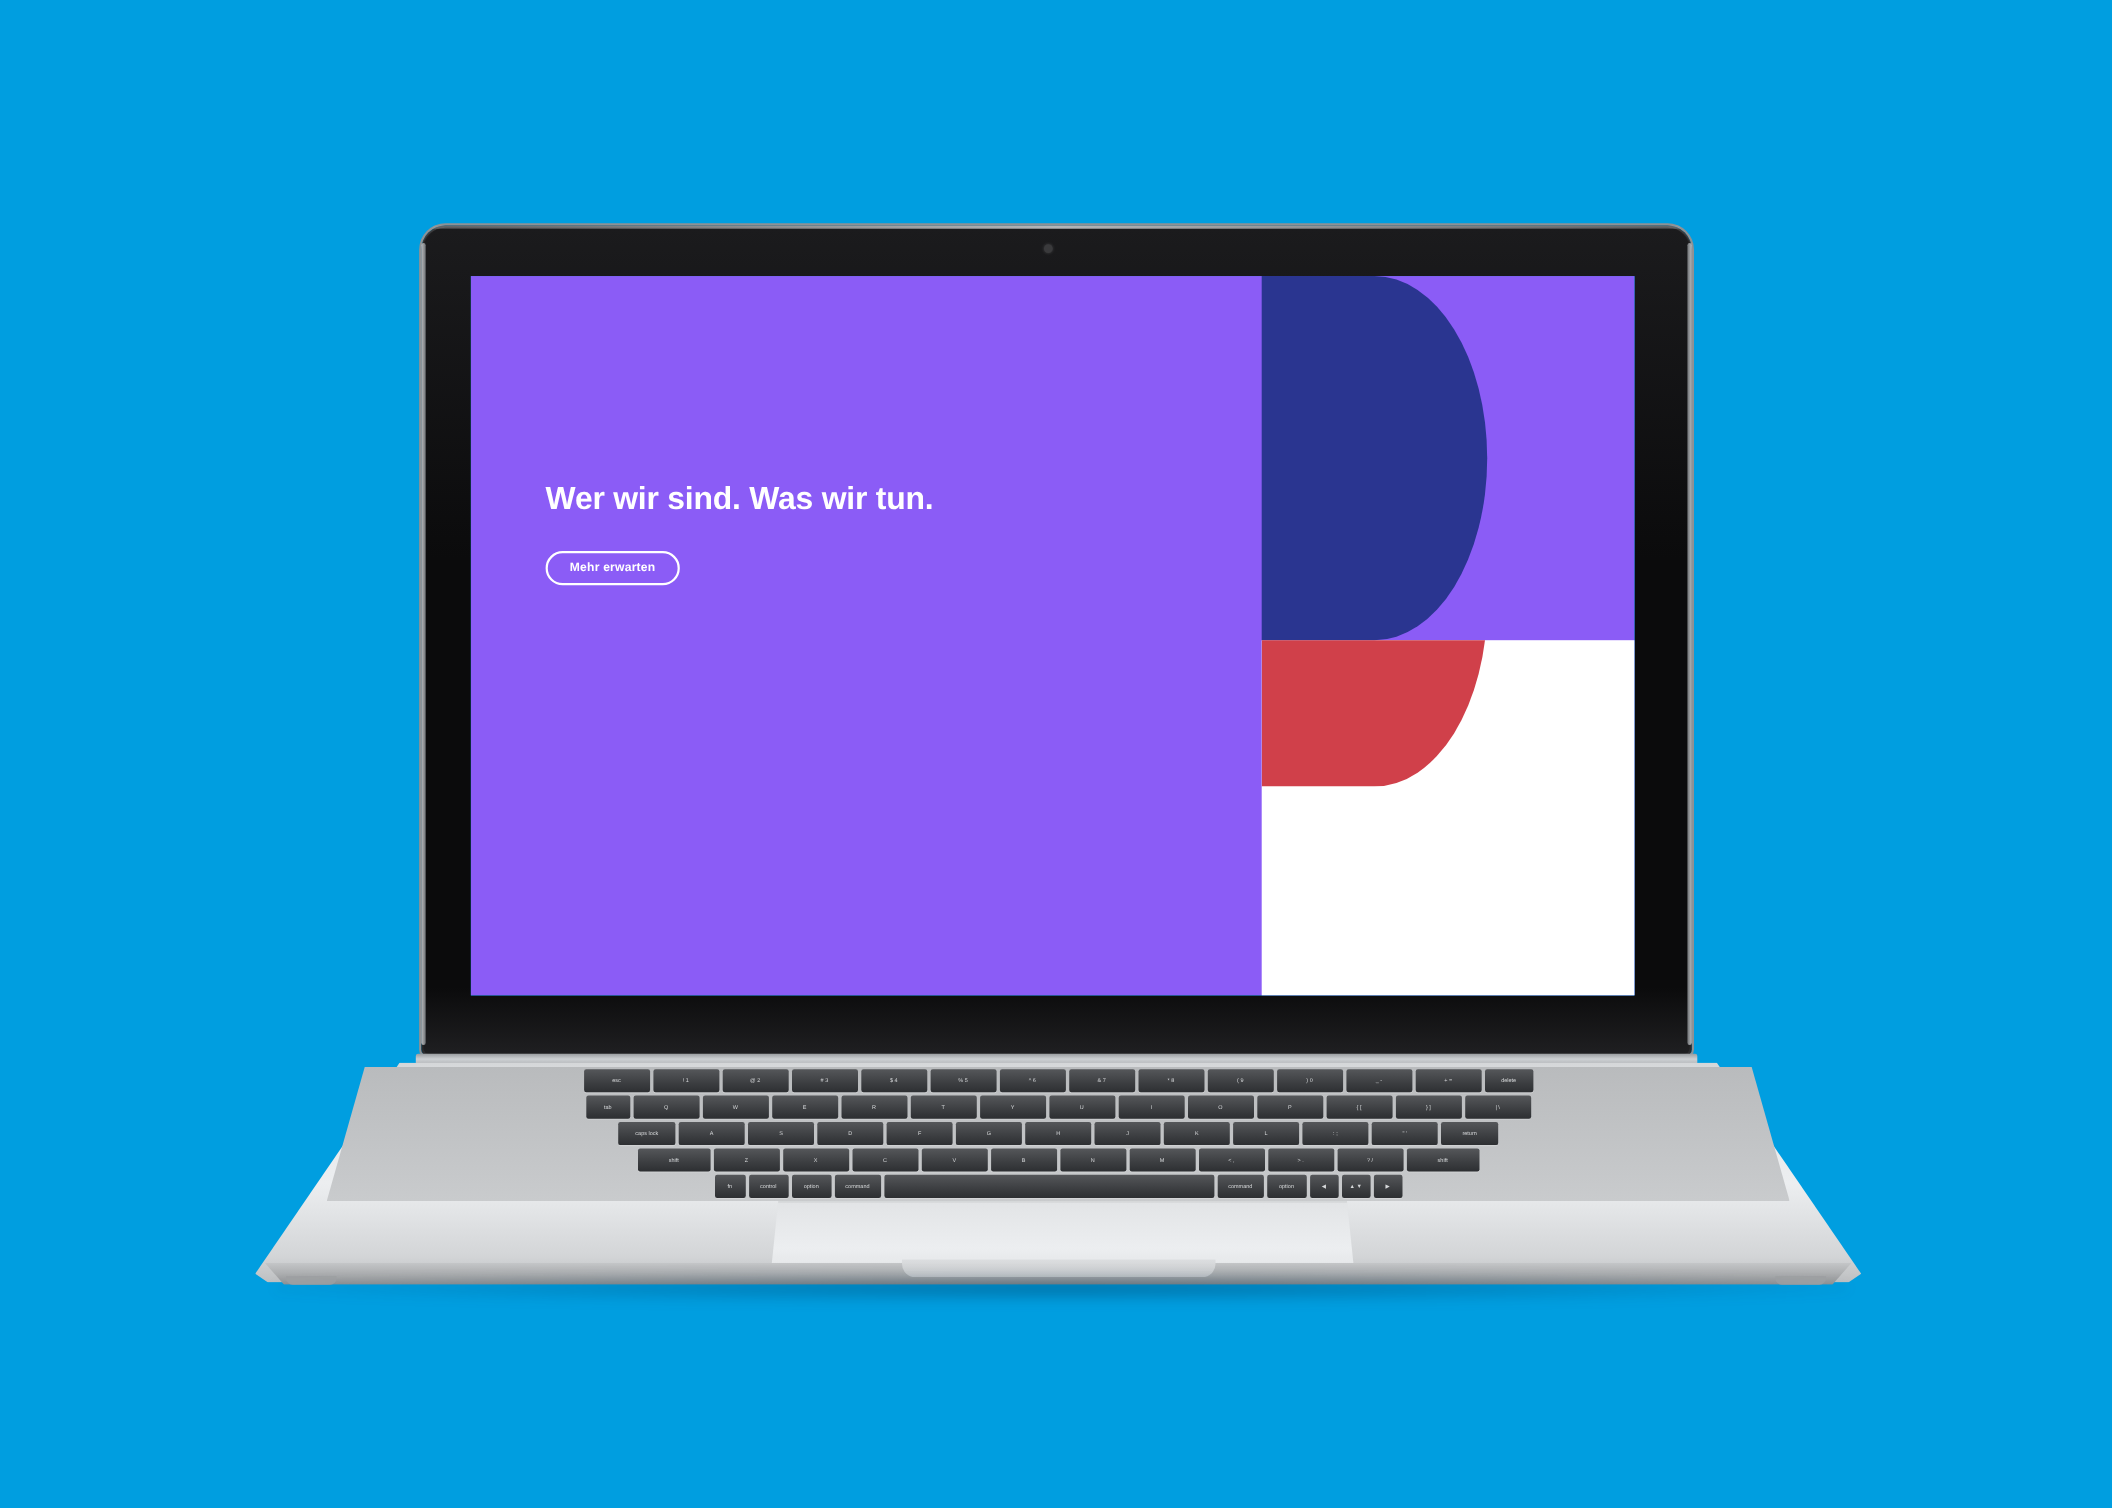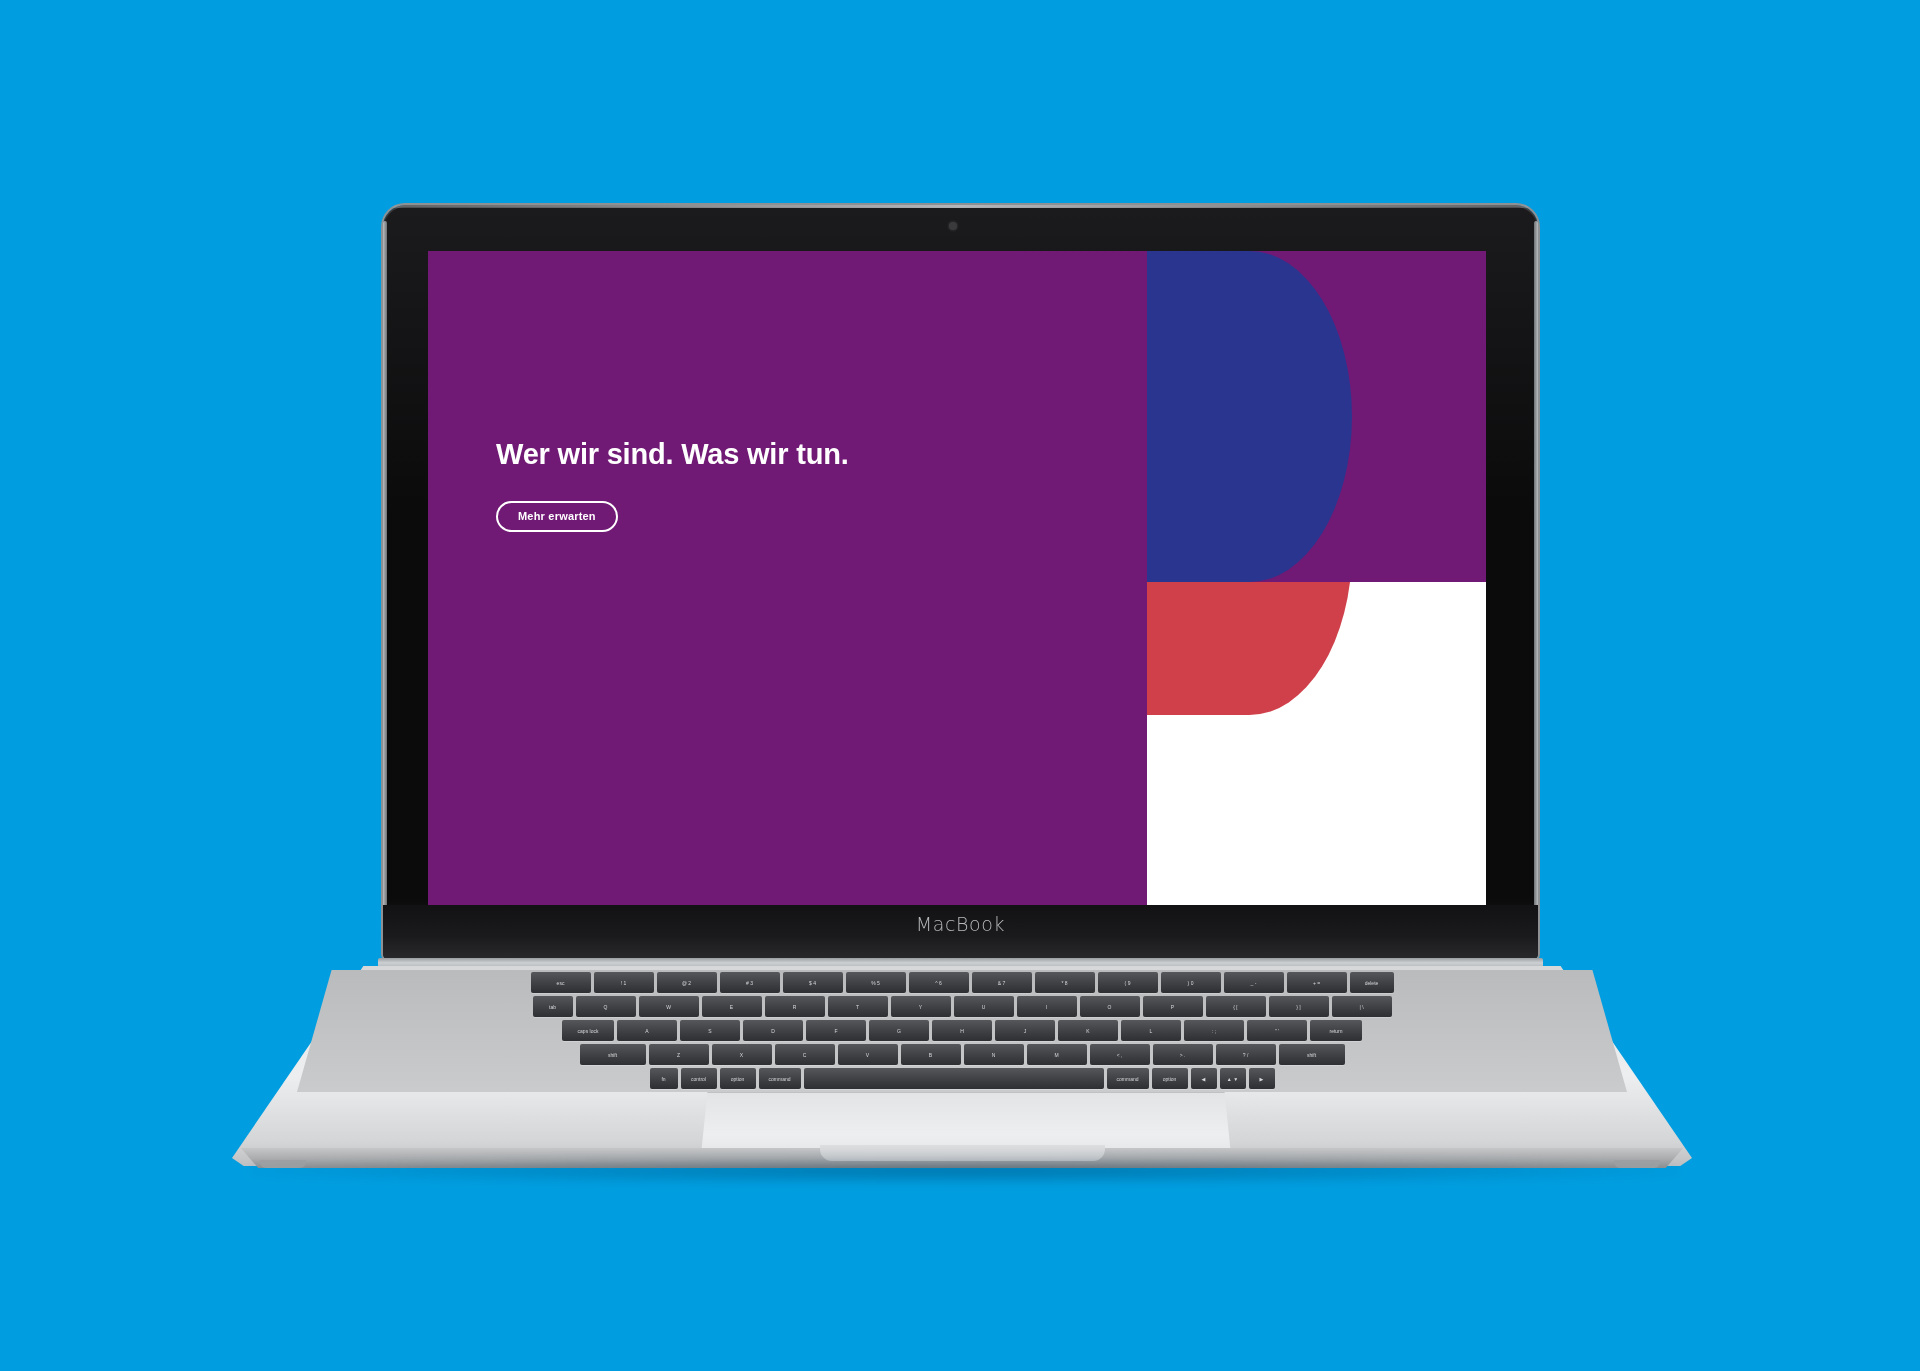--- a/index.html
+++ b/index.html
@@ -98,21 +98,21 @@
     width: 1058px;
     height: 654px;
     background: #009ee0;
     overflow: hidden;
   }
 
   
   .page {
     position: absolute;
     inset: 0;
-    background: #701a75;
+    background: #8b5cf6;
   }
 
   
   .white-block {
     position: absolute;
     left: 719px;
     top: 331px;
     right: 0;
     bottom: 0;
     background: #ffffff;
@@ -349,23 +349,20 @@
         <div class="red-shape"></div>
 
         <div class="hero">
           <h1 class="hero-title">Wer wir sind. Was wir tun.</h1>
           <button class="hero-cta">Mehr erwarten</button>
         </div>
 
       </div>
     </div>
 
-    <div class="bezel-bottom">
-      <span class="macbook-wordmark">MacBook</span>
-    </div>
 
     <div class="hinge"></div>
 
     <div class="base"></div>
     <div class="kb-well"></div>
     <div class="keyboard" id="keyboard">
         <div class="kb-row" style="top: 0px; height: 21px;">
           <div class="key" style="width: 60px; height: 21px;">esc</div>
           <div class="key" style="width: 60px; height: 21px;">! 1</div>
           <div class="key" style="width: 60px; height: 21px;">@ 2</div>

